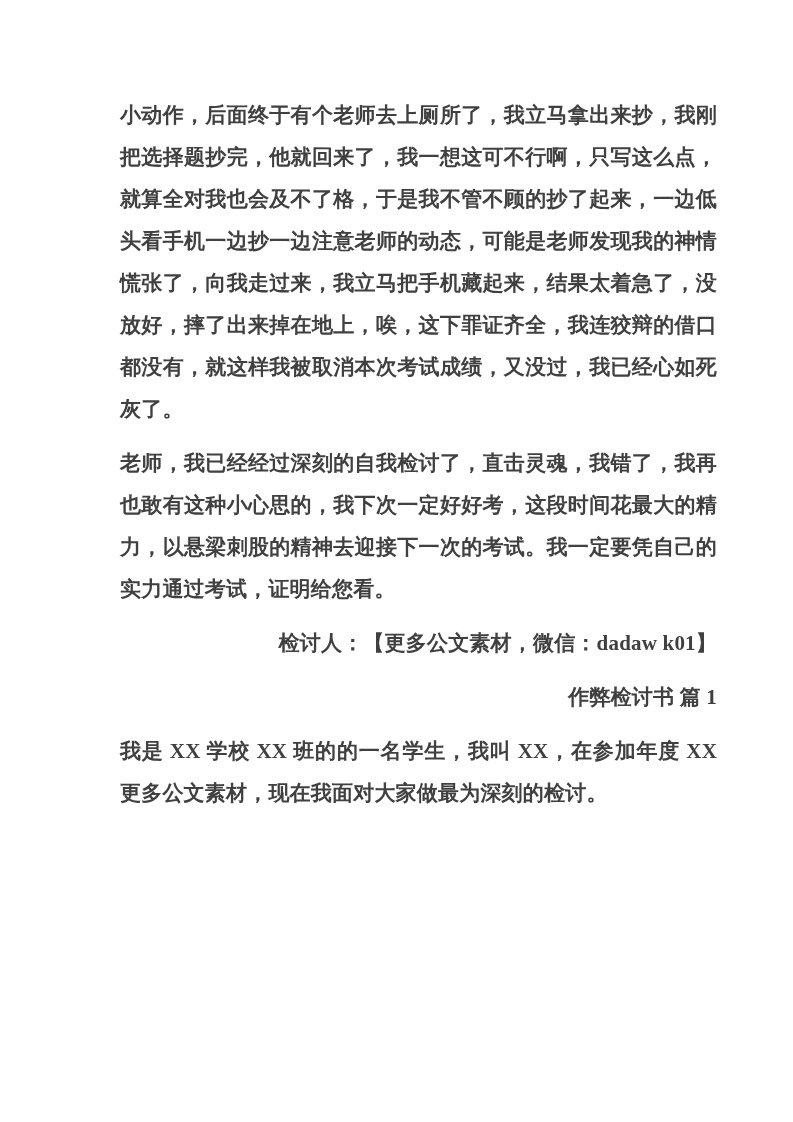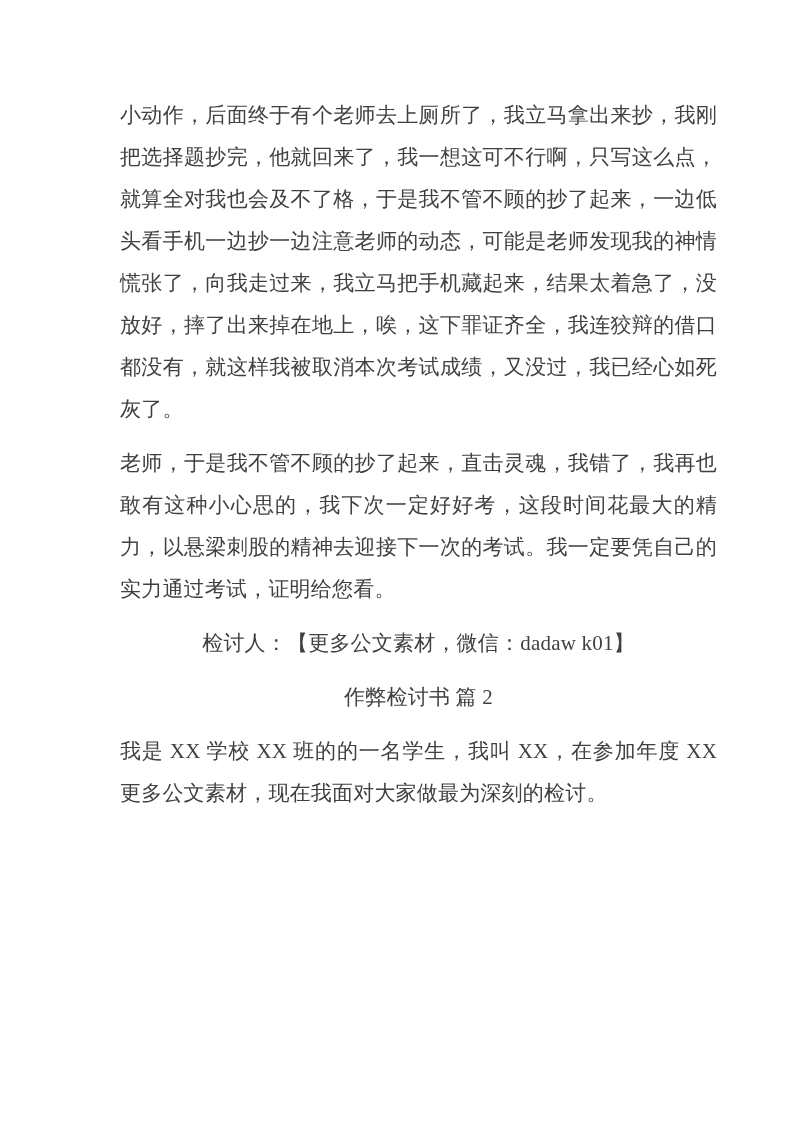--- a/index.html
+++ b/index.html
@@ -12,45 +12,46 @@
     width: 793px;
     height: 912px;
     box-sizing: border-box;
     background: var(--page-bg, #ffffff);
     color: var(--text-color, #404040);
     font-family: "Liberation Serif", "DejaVu Serif", serif;
     font-size: 21px;
     line-height: 42px;
     padding: 94px 76px 0 120px;
     overflow: hidden;
+    font-weight: bold;
   }
   .page p {
     margin: 0 0 12px 0;
     text-align: justify;
     letter-spacing: 0.2px;
     word-break: break-all;
   }
   
   .page p.continued {
     text-align-last: justify;
     margin-bottom: 0;
   }
   .page p.single-line {
-    text-align: center;
+    text-align: right;
   }
 </style>
 </head>
 <body>
 
 <div class="page">
   <p>小动作，后面终于有个老师去上厕所了，我立马拿出来抄，我刚把选择题抄完，他就回来了，我一想这可不行啊，只写这么点，就算全对我也会及不了格，于是我不管不顾的抄了起来，一边低头看手机一边抄一边注意老师的动态，可能是老师发现我的神情慌张了，向我走过来，我立马把手机藏起来，结果太着急了，没放好，摔了出来掉在地上，唉，这下罪证齐全，我连狡辩的借口都没有，就这样我被取消本次考试成绩，又没过，我已经心如死灰了。</p>
 
-  <p>老师，于是我不管不顾的抄了起来，直击灵魂，我错了，我再也敢有这种小心思的，我下次一定好好考，这段时间花最大的精力，以悬梁刺股的精神去迎接下一次的考试。我一定要凭自己的实力通过考试，证明给您看。</p>
+  <p>老师，我已经经过深刻的自我检讨了，直击灵魂，我错了，我再也敢有这种小心思的，我下次一定好好考，这段时间花最大的精力，以悬梁刺股的精神去迎接下一次的考试。我一定要凭自己的实力通过考试，证明给您看。</p>
 
   <p class="single-line">检讨人：【更多公文素材，微信：dadaw k01】</p>
 
 
-  <p class="single-line">作弊检讨书 篇 2</p>
+  <p class="single-line">作弊检讨书 篇 1</p>
 
 
   <p>我是 XX 学校 XX 班的的一名学生，我叫 XX，在参加年度 XX 更多公文素材，现在我面对大家做最为深刻的检讨。</p>
 
 </div>
 
 </body></html>

